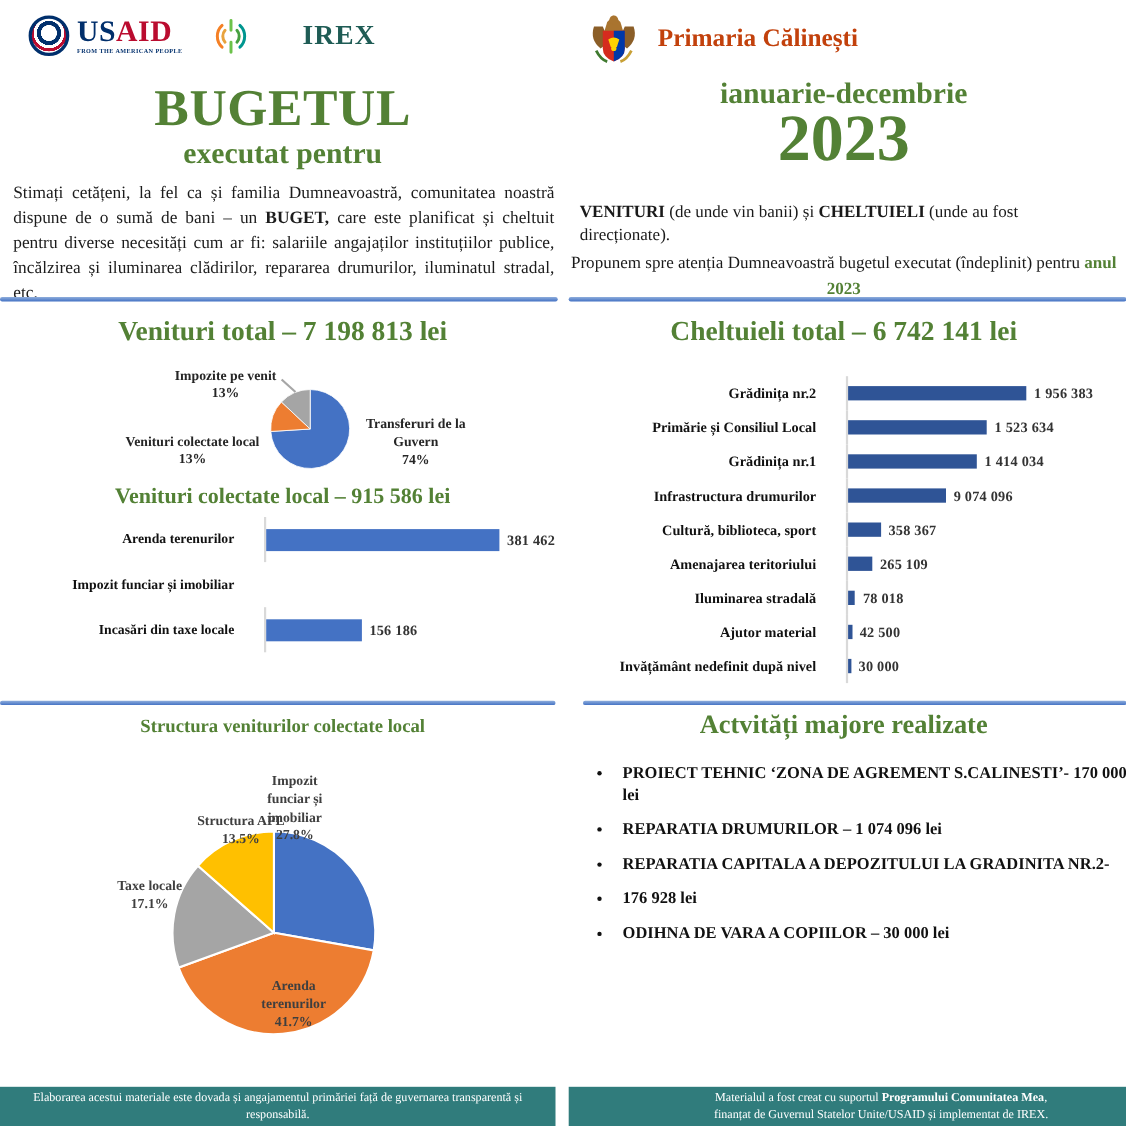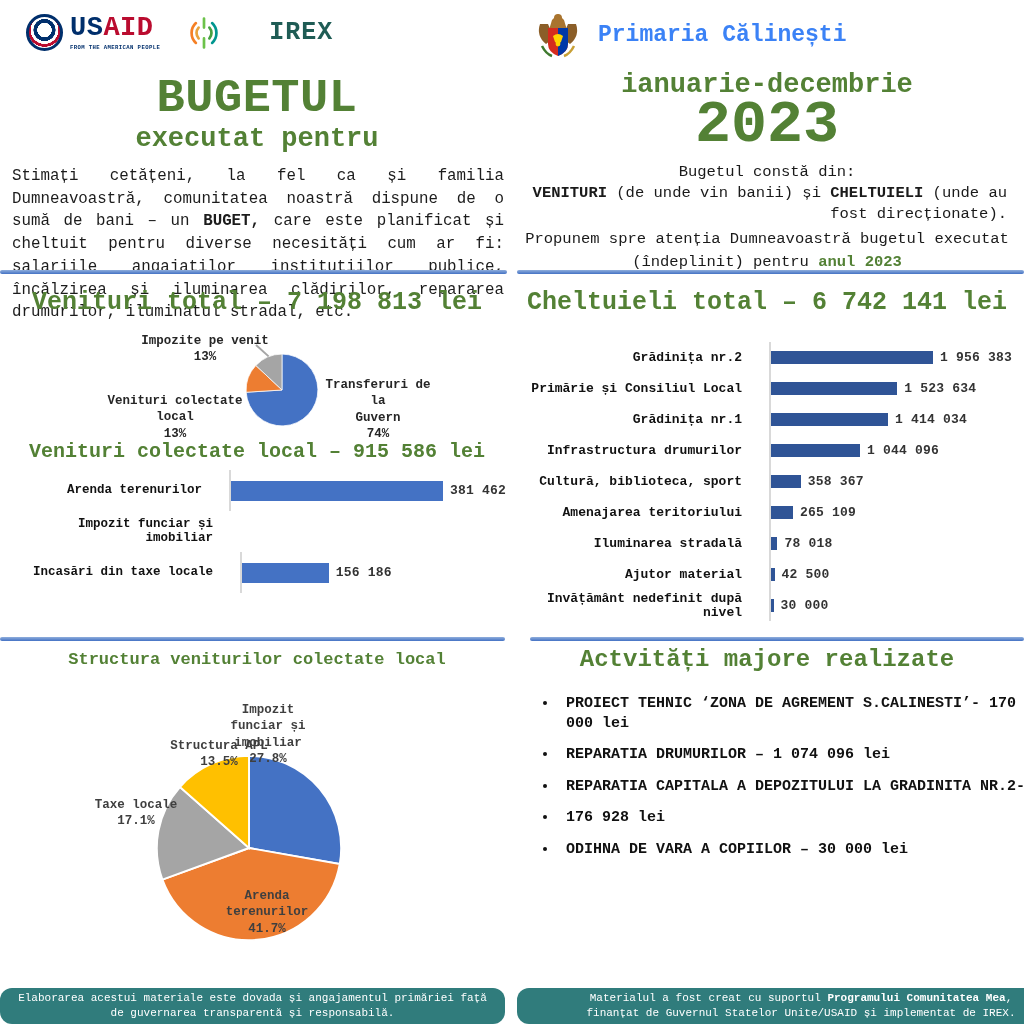--- a/index.html
+++ b/index.html
@@ -1,17 +1,17 @@
 <!DOCTYPE html>
 <html><head>
 <meta charset="utf-8">
 <style>
   html,body{margin:0;padding:0;background:#fff;}
   .page{position:relative;width:1024px;height:1024px;background:#fff;overflow:hidden;
-        font-family:Liberation Mono, monospace;color:#1a1a1a;}
+        font-family:Liberation Serif, serif;color:#1a1a1a;}
   .abs{position:absolute;}
   .green{color:#538135;}
   .ctr-l{left:10px;width:494px;text-align:center;}
   .ctr-r{left:517px;width:500px;text-align:center;}
 
   
   .logos{position:absolute;left:26px;top:14px;display:flex;align-items:center;gap:26px;}
   .usaid{display:flex;align-items:center;gap:7px;}
   .usaid-emblem{width:37px;height:37px;border-radius:50%;border:3px solid #002F6C;box-sizing:border-box;
         background:radial-gradient(circle at 50% 42%,#fff 0 30%,#002F6C 31% 46%,#fff 47% 58%,#BA0C2F 59% 70%,#fff 71%);}
@@ -19,25 +19,25 @@
   .usaid-text .nm .us{color:#002F6C}.usaid-text .nm .aid{color:#BA0C2F}
   .usaid-text .tg{font-size:5.6px;color:#002F6C;font-weight:700;letter-spacing:.4px;margin-top:2px;}
   .irex{display:flex;align-items:center;gap:6px;}
   .irex-name{font-size:25px;font-weight:700;color:#1F5C55;letter-spacing:1px;margin-left:41px;}
 
   .title-main{top:72px;font-size:47px;font-weight:800;letter-spacing:.5px;}
   .title-sub{top:124px;font-size:27px;font-weight:800;}
   .para-left{position:absolute;left:12px;top:165px;width:492px;font-size:15.8px;line-height:1.44;
         text-align:justify;color:#1c1c1c;}
 
-  .muni-name{position:absolute;left:598px;top:22px;font-size:23px;font-weight:800;color:#3b82f6;}
+  .muni-name{position:absolute;left:598px;top:22px;font-size:23px;font-weight:800;color:#c2410c;}
   .period{top:70px;font-size:27px;font-weight:800;}
   .year{top:95px;font-size:60px;font-weight:800;line-height:1;}
   .intro1{top:163px;font-size:15.5px;}
-  .intro2{top:183px;left:527px;width:480px;text-align:right;font-size:15.5px;line-height:1.35;}
+  .intro2{top:183px;left:527px;width:480px;text-align:left;font-size:15.5px;line-height:1.35;}
   .intro3{top:228px;left:517px;width:500px;text-align:center;font-size:15.5px;line-height:1.5;}
 
   .divider{position:absolute;height:4px;background:linear-gradient(180deg,#8FAEDC,#4472C4);border-radius:2px;}
 
   .h-big{font-size:25px;font-weight:800;}
   .h-mid{font-size:20px;font-weight:800;}
   .h-sm{font-size:17px;font-weight:800;}
   .h-act{font-size:24px;font-weight:800;}
 
   .pie{position:absolute;}
@@ -59,21 +59,21 @@
   .chart-right{left:520px;top:342px;width:500px;}
   .chart-right .bar-row{height:31px;}
   .chart-right .bar-label{width:222px;font-size:13px;}
   .chart-right .bar{height:13px;}
   .chart-right .bar-value{font-size:13px;}
 
   .activities{position:absolute;left:542px;top:694px;width:478px;margin:0;padding:0 0 0 16px;list-style:disc;}
   .activities li{font-weight:700;font-size:15px;line-height:1.3;margin-bottom:12px;color:#111;padding-left:8px;}
 
   .footer{position:absolute;top:988px;height:36px;background:#307C7C;color:#fff;font-size:11px;line-height:1.35;
-        display:flex;align-items:center;justify-content:center;text-align:center;box-sizing:border-box;border-radius:12px;}
+        display:flex;align-items:center;justify-content:center;text-align:center;box-sizing:border-box;}
   .footer.fl{left:0;width:505px;padding:0 12px;}
   .footer.fr{left:517px;width:568px;padding:0 40px;}
 </style>
 </head>
 <body>
 
 <div class="page">
 
   <div class="logos">
     <div class="usaid">
@@ -109,21 +109,20 @@
     <path d="M24 18 h10 v16 q0 8 -10 12 Z" fill="#0038A8"></path>
     <path d="M19 26 q5 -4 10 0 l-2 6 q-3 3 -6 0 Z" fill="#FFD200"></path>
     <circle cx="24" cy="34" r="2.4" fill="#FFD200"></circle>
     <path d="M8 36 q4 8 10 10" stroke="#3F7A2F" stroke-width="2.5" fill="none"></path>
     <path d="M40 36 q-4 8 -10 10" stroke="#C8A036" stroke-width="2.5" fill="none"></path>
   </svg>
   <div class="muni-name">Primaria Călinești</div>
   <div class="abs ctr-r period green">ianuarie-decembrie</div>
   <div class="abs ctr-r year green">2023</div>
 
-  <div class="abs ctr-r intro1">Bugetul constă din:</div>
   <div class="intro2 abs"><b>VENITURI</b><span> (de unde vin banii) și </span><b>CHELTUIELI</b><span> (unde au fost direcționate).</span></div>
   <div class="intro3 abs"><span>Propunem spre atenția Dumneavoastră bugetul executat (îndeplinit) pentru </span><b class="green">anul 2023</b></div>
 
   <div class="divider" style="left:0;top:270px;width:507px"></div>
   <div class="divider" style="left:517px;top:270px;width:507px"></div>
   <div class="divider" style="left:0;top:637px;width:505px"></div>
   <div class="divider" style="left:530px;top:637px;width:494px"></div>
 
   <div class="abs ctr-l h-big green" style="top:288px">Venituri total – 7 198 813 lei</div>
 
@@ -188,21 +187,21 @@
         <div class="bar-label">Grădinița nr.1</div>
         <div class="bar-area">
           <div class="bar" style="width: 117.09px; background: rgb(47, 84, 150);"></div>
           <span class="bar-value">1 414 034</span>
         </div>
       </div>
       <div class="bar-row">
         <div class="bar-label">Infrastructura drumurilor</div>
         <div class="bar-area">
           <div class="bar" style="width: 88.9415px; background: rgb(47, 84, 150);"></div>
-          <span class="bar-value">1 044 096</span>
+          <span class="bar-value">9 074 096</span>
         </div>
       </div>
       <div class="bar-row">
         <div class="bar-label">Cultură, biblioteca, sport</div>
         <div class="bar-area">
           <div class="bar" style="width: 29.6749px; background: rgb(47, 84, 150);"></div>
           <span class="bar-value">358 367</span>
         </div>
       </div>
       <div class="bar-row">

